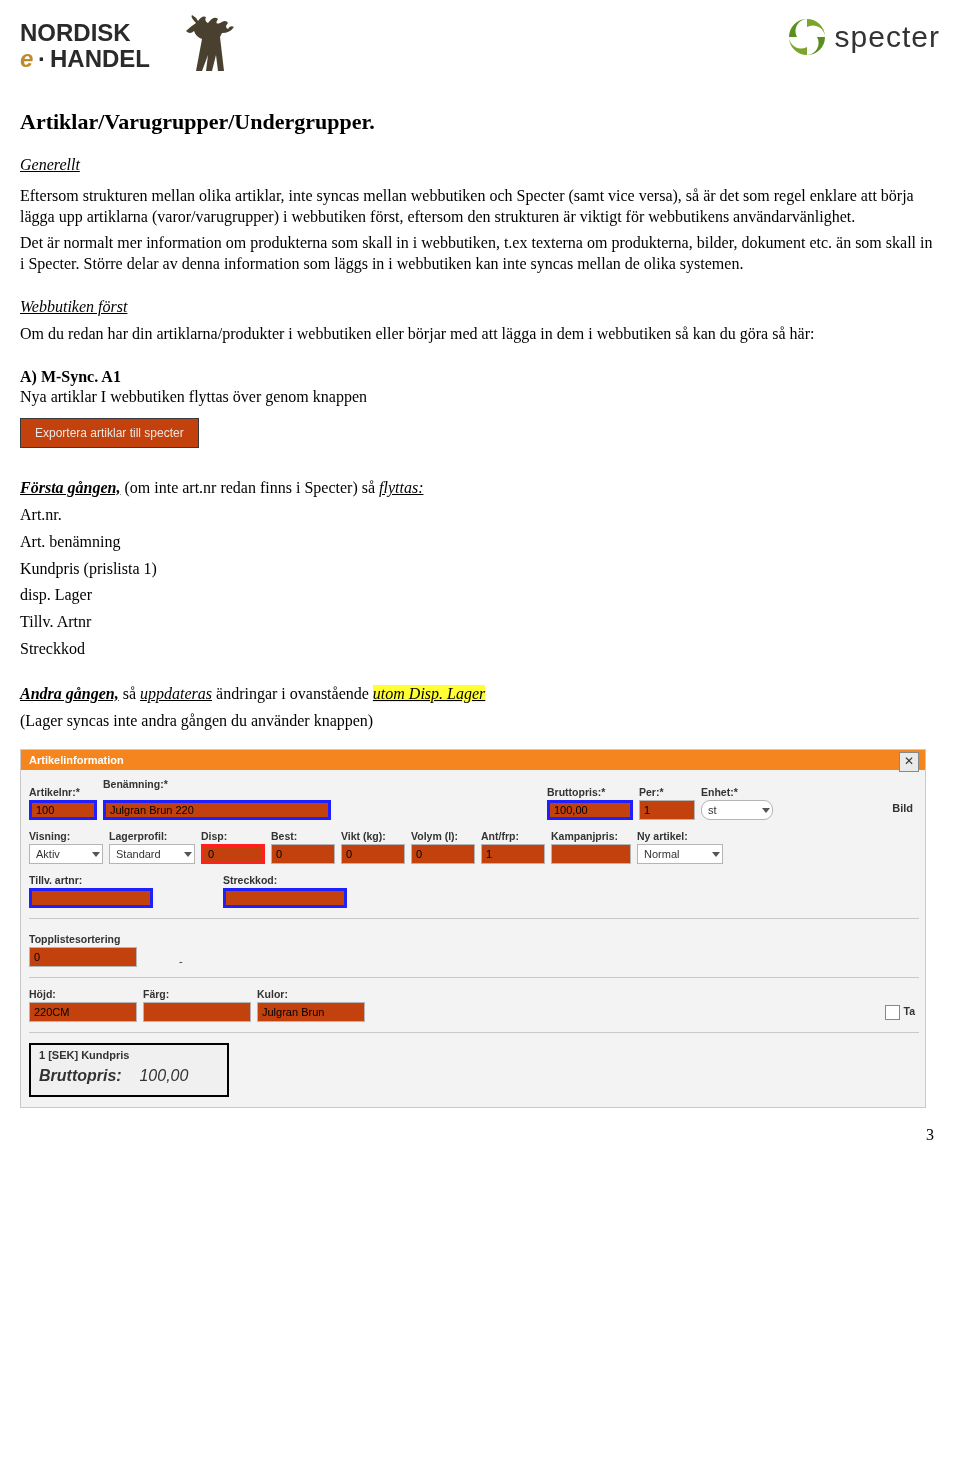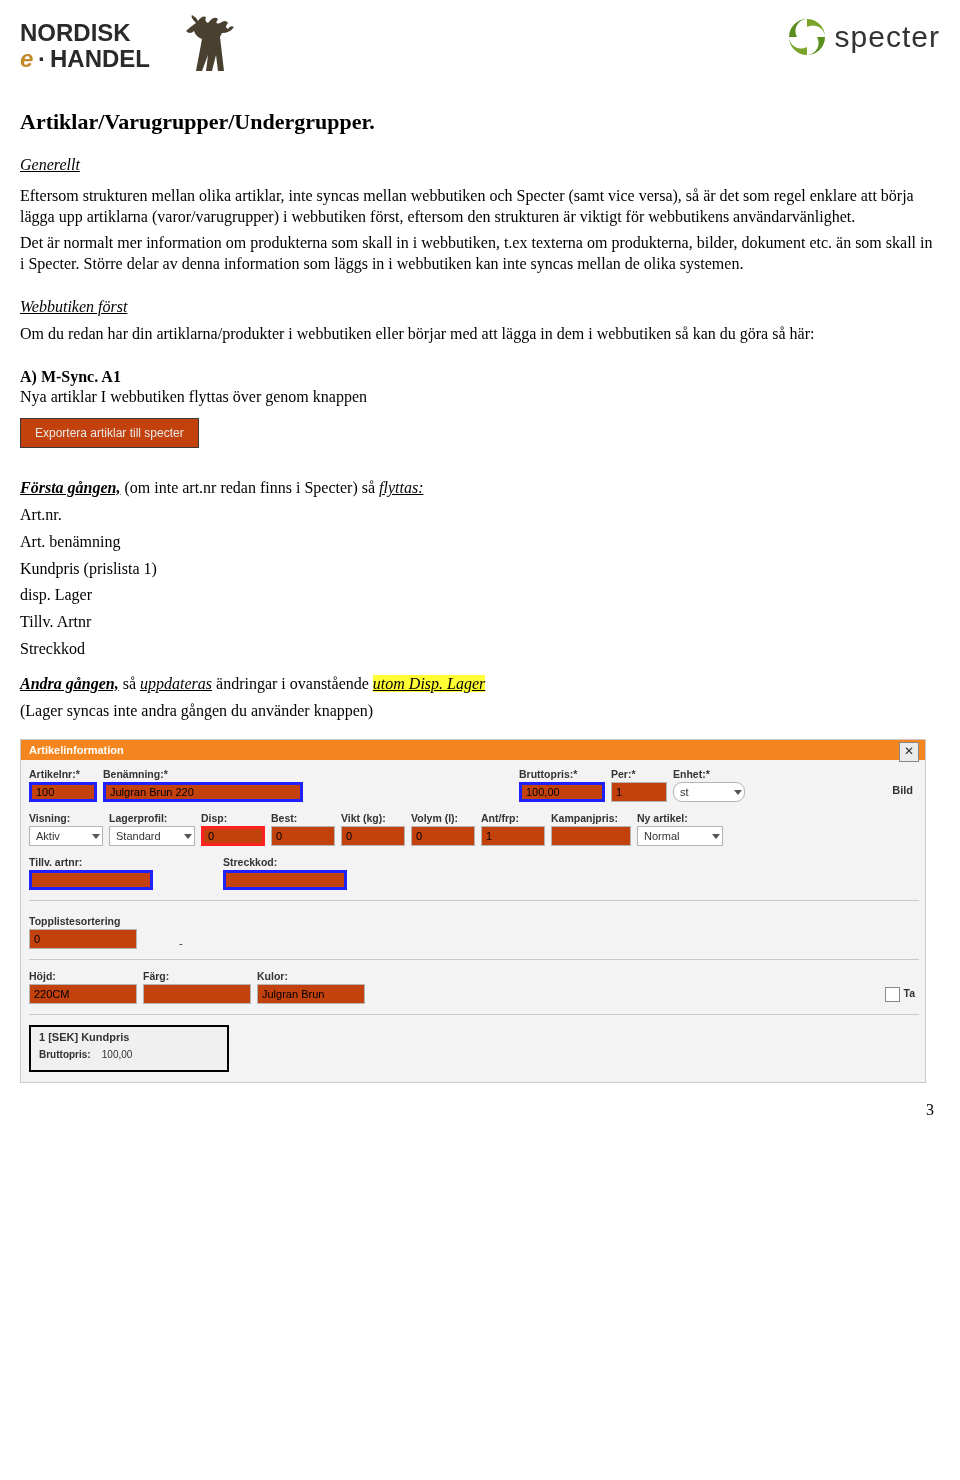--- a/index.html
+++ b/index.html
@@ -173,41 +173,42 @@
     background: #f0f0f0;
     padding: 4px 8px 10px 8px;
     width: 180px;
   }
   .ai-price-title {
     font-weight: bold;
     font-size: 11px;
     margin-bottom: 6px;
   }
   .ai-price-line {
-    font-size: 10px;
+    font-size: 16px;
+    font-style: italic;
   }
   .page-num {
     text-align: right;
     font-family: "Times New Roman", serif;
     font-size: 16px;
     margin-top: 18px;
     padding-right: 6px;
   }
 
   
   .w56 { width: 56px; }
   .w64 { width: 64px; }
   .w68 { width: 68px; }
   .w72 { width: 72px; border-radius: 9px; }
   .w74 { width: 74px; }
   .w80 { width: 80px; }
   .w86 { width: 86px; }
   .w108 { width: 108px; }
   .w124 { width: 124px; }
-  .w228 { width: 200px; }
+  .w228 { width: 228px; margin-top: 8px; }
 </style>
 </head>
 <body>
 
 <div class="header-logos">
   <div class="logo-left">
     <svg width="160" height="60" viewBox="0 0 160 60">
       <text x="0" y="26" font-family="Arial Black, Arial" font-weight="900" font-size="24" fill="#2a2a2a">NORDISK</text>
       <text x="0" y="52" font-family="Arial Black, Arial" font-weight="900" font-size="24" font-style="italic" fill="#c08a2a">e</text>
       <text x="18" y="52" font-family="Arial Black, Arial" font-weight="900" font-size="24" fill="#2a2a2a">·</text>
@@ -249,21 +250,21 @@
 <p>
   <span class="bold underline">Första gången,</span><span> (om inte art.nr redan finns i Specter) så </span><span class="underline">flyttas:</span>
 </p>
 <p>Art.nr.</p>
 <p>Art. benämning</p>
 <p>Kundpris (prislista 1)</p>
 <p>disp. Lager</p>
 <p>Tillv. Artnr</p>
 <p>Streckkod</p>
 
-<p style="margin-top:14px;">
+<p style="margin-top:24px;">
   <span class="bold underline">Andra gången,</span><span> så </span><span class="underline">uppdateras</span><span> ändringar i ovanstående </span><span class="highlight underline">utom Disp. Lager </span>
 </p>
 <p>(Lager syncas inte andra gången du använder knappen)</p>
 
 <div class="ai-panel">
   <div class="ai-close">✕</div>
   <div class="ai-header">Artikelinformation</div>
   <div class="ai-body">
 
     <div class="ai-row">

